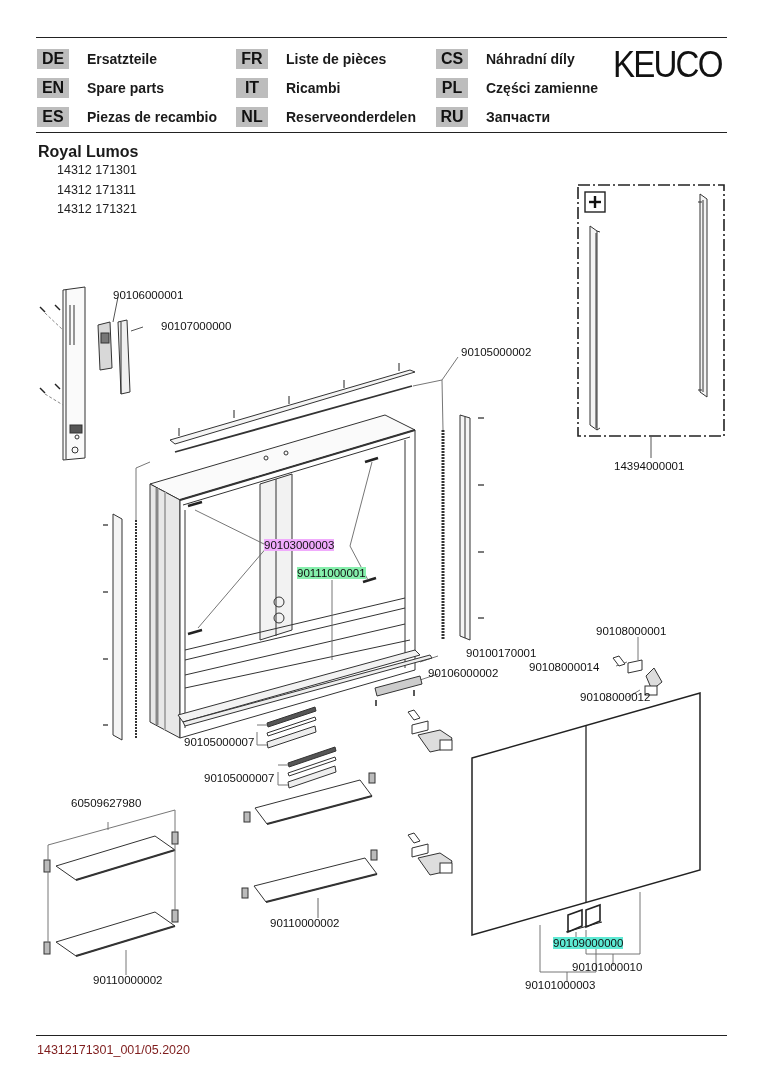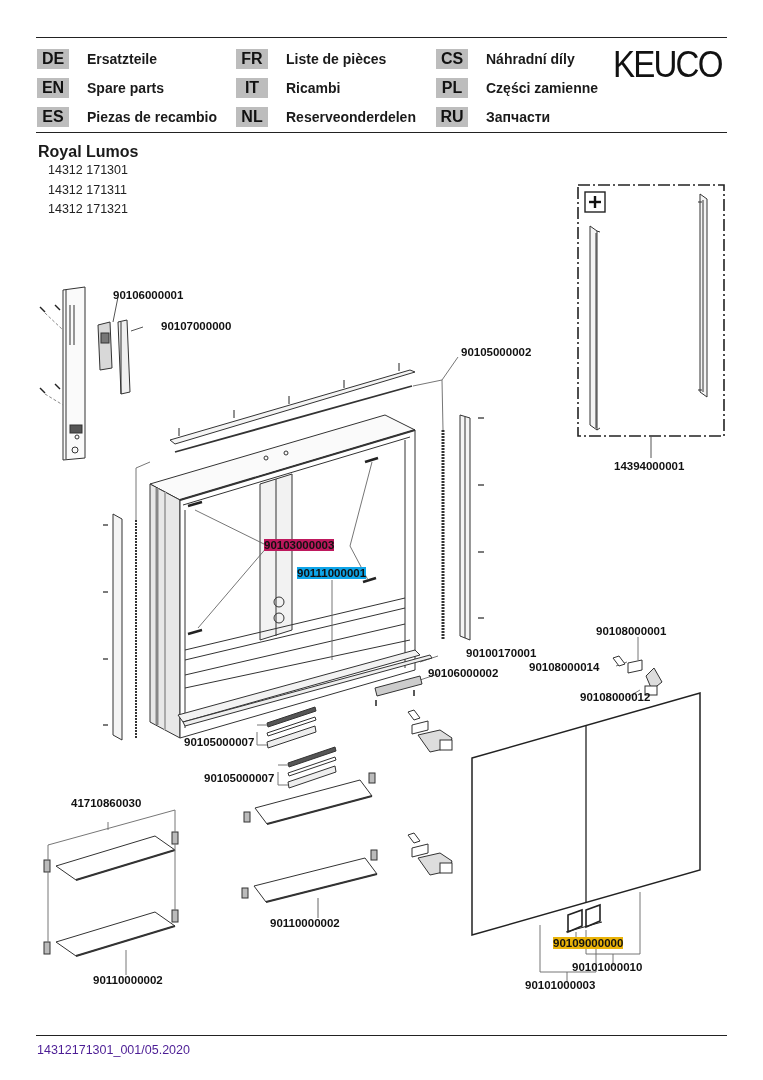--- a/index.html
+++ b/index.html
@@ -3,23 +3,23 @@
 <meta charset="utf-8">
 <style>
   html, body { margin:0; padding:0; background:#fff; }
   body { width:763px; height:1080px; position:relative; overflow:hidden; font-family:"Liberation Sans", sans-serif; color:#1a1a1a; }
   .rule { position:absolute; left:36px; width:691px; height:0; border-top:1.5px solid #222; }
   .lang-row { position:absolute; display:flex; align-items:center; }
   .code { background:#bdbdbd; color:#111; font-weight:bold; font-size:16px; line-height:20px; width:30px; text-align:center; padding:0 1px; }
   .lbl { font-weight:bold; font-size:14px; margin-left:18px; color:#1a1a1a; white-space:nowrap; }
   .logo { position:absolute; left:613px; top:44px; font-size:36px; letter-spacing:-2px; font-weight:normal; color:#111; transform:scaleX(0.92); transform-origin:left top; }
   .prod-title { position:absolute; left:38px; top:143px; font-weight:bold; font-size:16px; }
-  .variant { position:absolute; left:48px; font-size:12.5px; color:#222;text-align:right; }
-  .pn { position:absolute; font-size:11.5px; color:#111; white-space:nowrap; background:transparent;font-weight:bold; }
-  .footer { position:absolute; left:37px; top:1043px; font-size:12.5px; color:#4c1d95; }
+  .variant { position:absolute; left:57px; font-size:12.5px; color:#222;text-align:right; }
+  .pn { position:absolute; font-size:11.5px; color:#111; white-space:nowrap; background:transparent; }
+  .footer { position:absolute; left:37px; top:1043px; font-size:12.5px; color:#7f1d1d; }
   svg.drawing { position:absolute; left:0; top:0; }
 </style>
 </head>
 <body>
 
 <div class="rule" style="top:37px"></div>
 
 <div class="lang-row" style="left:37px;top:49px">
   <span class="code">DE</span>
   <span class="lbl">Ersatzteile</span>
@@ -283,31 +283,31 @@
     <line x1="567" y1="972" x2="567" y2="982"></line>
     <polyline points="586,930 586,954 640,954 640,892"></polyline>
     <line x1="613" y1="954" x2="613" y2="966"></line>
     <line x1="576" y1="932" x2="576" y2="942"></line>
   </g>
 </svg>
 
 <div class="pn" style="left:113px;top:289px">90106000001</div>
 <div class="pn" style="left:161px;top:320px">90107000000</div>
 <div class="pn" style="left:461px;top:346px">90105000002</div>
-<div class="pn" style="left:264px;top:539px;background:#be185d">90103000003</div>
-<div class="pn" style="left:297px;top:567px;background:#0ea5e9">90111000001</div>
+<div class="pn" style="left:264px;top:539px;background:#f0abfc">90103000003</div>
+<div class="pn" style="left:297px;top:567px;background:#86efac">90111000001</div>
 <div class="pn" style="left:466px;top:647px">90100170001</div>
 <div class="pn" style="left:428px;top:667px">90106000002</div>
 <div class="pn" style="left:596px;top:625px">90108000001</div>
 <div class="pn" style="left:529px;top:661px">90108000014</div>
 <div class="pn" style="left:580px;top:691px">90108000012</div>
 <div class="pn" style="left:184px;top:736px">90105000007</div>
 <div class="pn" style="left:204px;top:772px">90105000007</div>
-<div class="pn" style="left:71px;top:797px">41710860030</div>
+<div class="pn" style="left:71px;top:797px">60509627980</div>
 <div class="pn" style="left:93px;top:974px">90110000002</div>
 <div class="pn" style="left:270px;top:917px">90110000002</div>
-<div class="pn" style="left:553px;top:937px;background:#eab308">90109000000</div>
+<div class="pn" style="left:553px;top:937px;background:#5eead4">90109000000</div>
 <div class="pn" style="left:572px;top:961px">90101000010</div>
 <div class="pn" style="left:525px;top:979px">90101000003</div>
 <div class="pn" style="left:614px;top:460px">14394000001</div>
 
 <div class="rule" style="top:1035px"></div>
 <div class="footer">14312171301_001/05.2020</div>
 
 </body></html>

